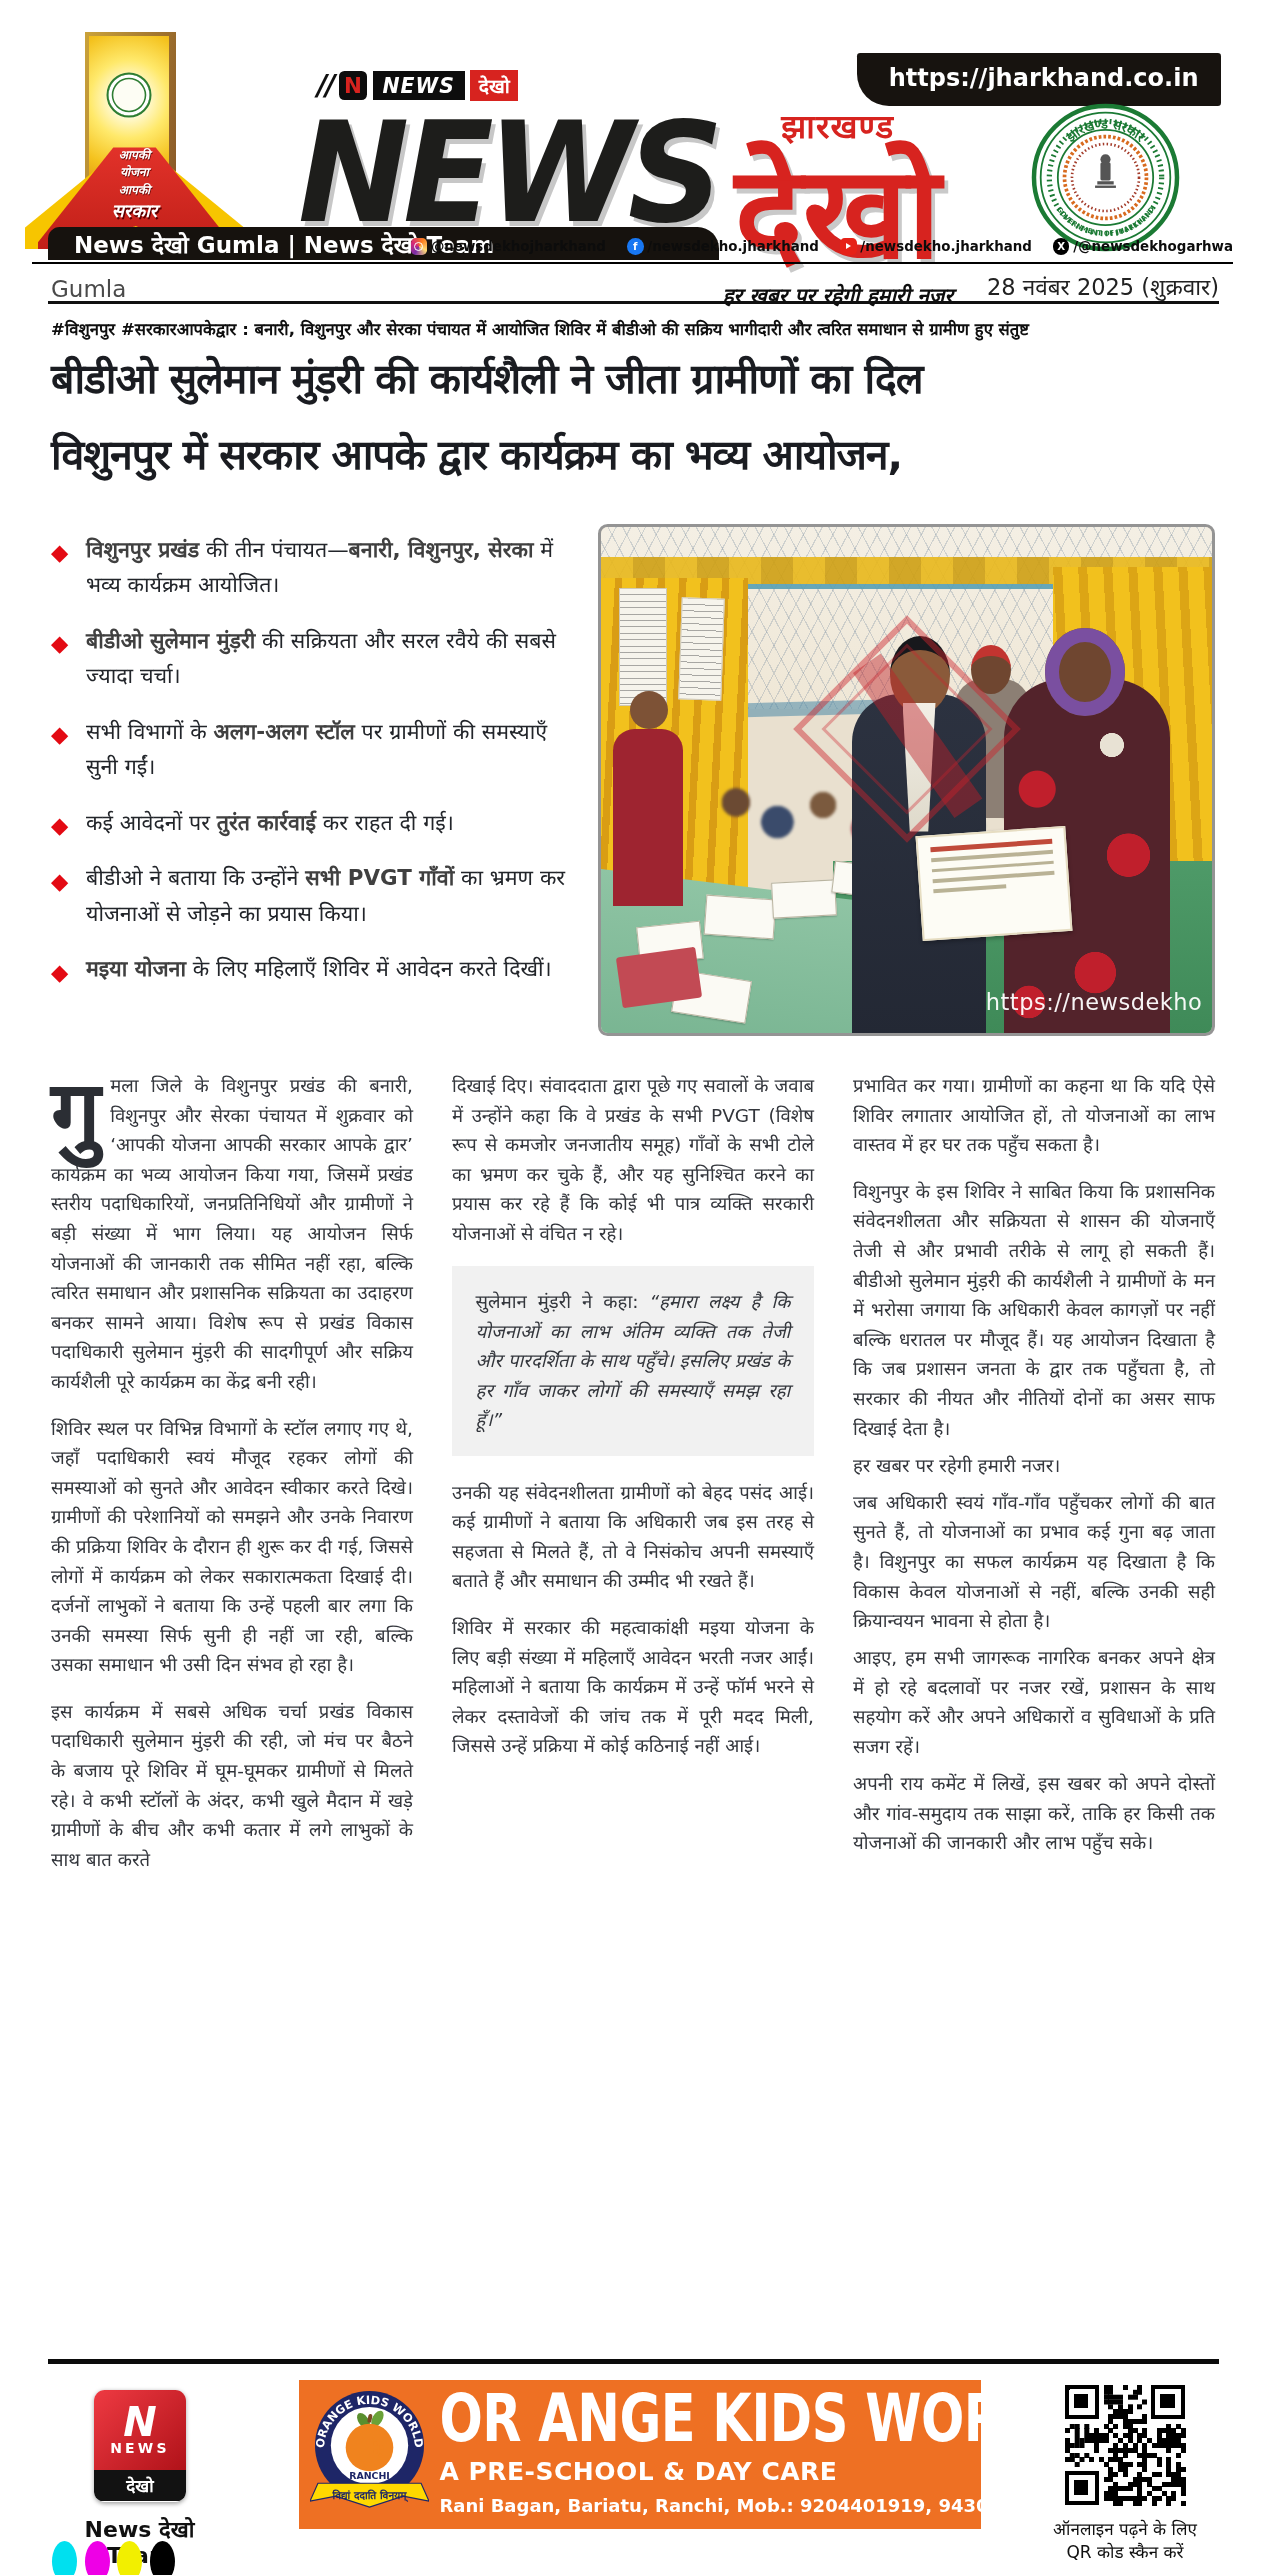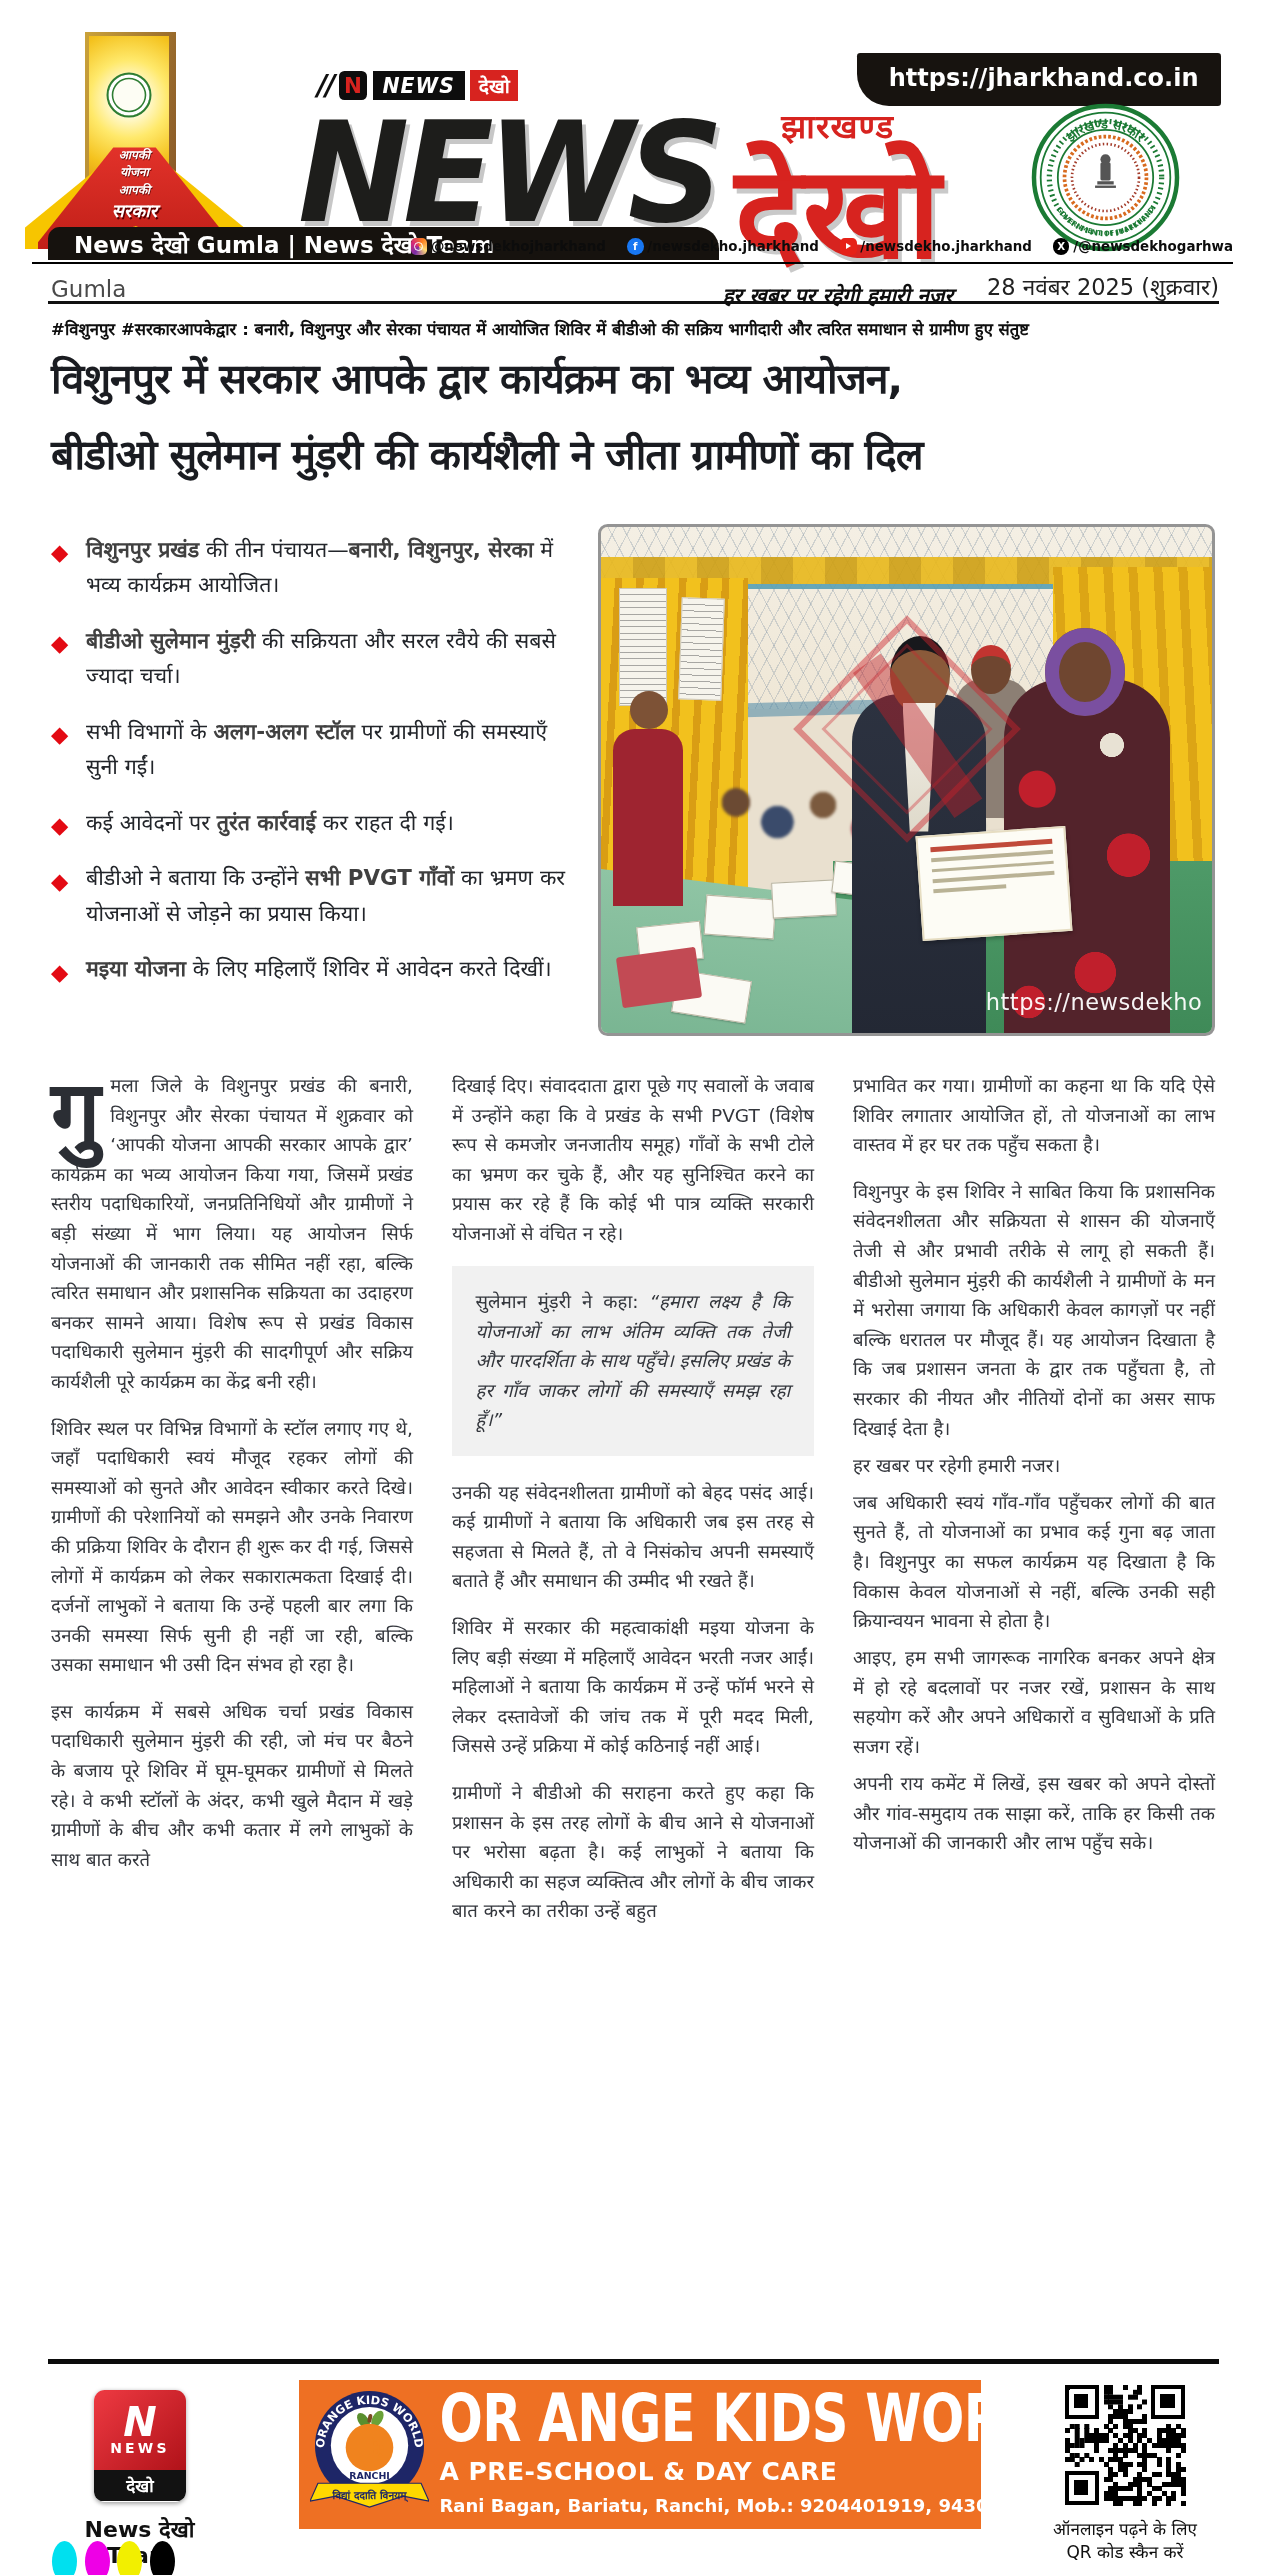--- a/index.html
+++ b/index.html
@@ -262,22 +262,22 @@
 
   <div class="rule-thin"></div>
   <div class="meta-row">
     <span class="meta-loc">Gumla</span>
     <span class="meta-date">28 नवंबर 2025 (शुक्रवार)</span>
   </div>
   <div class="rule-thick"></div>
 
   <div class="hashtag">#विशुनपुर #सरकारआपकेद्वार : बनारी, विशुनपुर और सेरका पंचायत में आयोजित शिविर में बीडीओ की सक्रिय भागीदारी और त्वरित समाधान से ग्रामीण हुए संतुष्ट</div>
   <div class="headline">
+    <div>बीडीओ सुलेमान मुंड़री की कार्यशैली ने जीता ग्रामीणों का दिल</div>
     <div>विशुनपुर में सरकार आपके द्वार कार्यक्रम का भव्य आयोजन,</div>
-    <div>बीडीओ सुलेमान मुंड़री की कार्यशैली ने जीता ग्रामीणों का दिल</div>
   </div>
 
   <div class="content-row">
     <ul class="bullets">
         <li><span class="dia">◆</span><b>विशुनपुर प्रखंड</b><span> की तीन पंचायत—</span><b>बनारी, विशुनपुर, सेरका</b><span> में भव्य कार्यक्रम आयोजित।</span></li>
         <li><span class="dia">◆</span><b>बीडीओ सुलेमान मुंड़री</b><span> की सक्रियता और सरल रवैये की सबसे ज्यादा चर्चा।</span></li>
         <li><span class="dia">◆</span><span>सभी विभागों के </span><b>अलग-अलग स्टॉल</b><span> पर ग्रामीणों की समस्याएँ सुनी गईं।</span></li>
         <li><span class="dia">◆</span><span>कई आवेदनों पर </span><b>तुरंत कार्रवाई</b><span> कर राहत दी गई।</span></li>
         <li><span class="dia">◆</span><span>बीडीओ ने बताया कि उन्होंने </span><b>सभी PVGT गाँवों</b><span> का भ्रमण कर योजनाओं से जोड़ने का प्रयास किया।</span></li>
         <li><span class="dia">◆</span><b>मइया योजना</b><span> के लिए महिलाएँ शिविर में आवेदन करते दिखीं।</span></li>
@@ -321,21 +321,20 @@
     <div class="col">
         <p><span class="drop">गु</span>मला जिले के विशुनपुर प्रखंड की बनारी, विशुनपुर और सेरका पंचायत में शुक्रवार को ‘आपकी योजना आपकी सरकार आपके द्वार’ कार्यक्रम का भव्य आयोजन किया गया, जिसमें प्रखंड स्तरीय पदाधिकारियों, जनप्रतिनिधियों और ग्रामीणों ने बड़ी संख्या में भाग लिया। यह आयोजन सिर्फ योजनाओं की जानकारी तक सीमित नहीं रहा, बल्कि त्वरित समाधान और प्रशासनिक सक्रियता का उदाहरण बनकर सामने आया। विशेष रूप से प्रखंड विकास पदाधिकारी सुलेमान मुंड़री की सादगीपूर्ण और सक्रिय कार्यशैली पूरे कार्यक्रम का केंद्र बनी रही।</p>
         <p>शिविर स्थल पर विभिन्न विभागों के स्टॉल लगाए गए थे, जहाँ पदाधिकारी स्वयं मौजूद रहकर लोगों की समस्याओं को सुनते और आवेदन स्वीकार करते दिखे। ग्रामीणों की परेशानियों को समझने और उनके निवारण की प्रक्रिया शिविर के दौरान ही शुरू कर दी गई, जिससे लोगों में कार्यक्रम को लेकर सकारात्मकता दिखाई दी। दर्जनों लाभुकों ने बताया कि उन्हें पहली बार लगा कि उनकी समस्या सिर्फ सुनी ही नहीं जा रही, बल्कि उसका समाधान भी उसी दिन संभव हो रहा है।</p>
         <p>इस कार्यक्रम में सबसे अधिक चर्चा प्रखंड विकास पदाधिकारी सुलेमान मुंड़री की रही, जो मंच पर बैठने के बजाय पूरे शिविर में घूम-घूमकर ग्रामीणों से मिलते रहे। वे कभी स्टॉलों के अंदर, कभी खुले मैदान में खड़े ग्रामीणों के बीच और कभी कतार में लगे लाभुकों के साथ बात करते</p>
       </div>
     <div class="col">
         <p>दिखाई दिए। संवाददाता द्वारा पूछे गए सवालों के जवाब में उन्होंने कहा कि वे प्रखंड के सभी PVGT (विशेष रूप से कमजोर जनजातीय समूह) गाँवों के सभी टोले का भ्रमण कर चुके हैं, और यह सुनिश्चित करने का प्रयास कर रहे हैं कि कोई भी पात्र व्यक्ति सरकारी योजनाओं से वंचित न रहे।</p>
         <div class="quote"><span>सुलेमान मुंड़री ने कहा: </span><span class="q">“हमारा लक्ष्य है कि योजनाओं का लाभ अंतिम व्यक्ति तक तेजी और पारदर्शिता के साथ पहुँचे। इसलिए प्रखंड के हर गाँव जाकर लोगों की समस्याएँ समझ रहा हूँ।”</span></div>
         <p>उनकी यह संवेदनशीलता ग्रामीणों को बेहद पसंद आई। कई ग्रामीणों ने बताया कि अधिकारी जब इस तरह से सहजता से मिलते हैं, तो वे निसंकोच अपनी समस्याएँ बताते हैं और समाधान की उम्मीद भी रखते हैं।</p>
         <p>शिविर में सरकार की महत्वाकांक्षी मइया योजना के लिए बड़ी संख्या में महिलाएँ आवेदन भरती नजर आईं। महिलाओं ने बताया कि कार्यक्रम में उन्हें फॉर्म भरने से लेकर दस्तावेजों की जांच तक में पूरी मदद मिली, जिससे उन्हें प्रक्रिया में कोई कठिनाई नहीं आई।</p>
-        <p>ग्रामीणों ने बीडीओ की सराहना करते हुए कहा कि प्रशासन के इस तरह लोगों के बीच आने से योजनाओं पर भरोसा बढ़ता है। कई लाभुकों ने बताया कि अधिकारी का सहज व्यक्तित्व और लोगों के बीच जाकर बात करने का तरीका उन्हें बहुत</p>
       </div>
     <div class="col">
         <p>प्रभावित कर गया। ग्रामीणों का कहना था कि यदि ऐसे शिविर लगातार आयोजित हों, तो योजनाओं का लाभ वास्तव में हर घर तक पहुँच सकता है।</p>
         <p class="standalone">विशुनपुर के इस शिविर ने साबित किया कि प्रशासनिक संवेदनशीलता और सक्रियता से शासन की योजनाएँ तेजी से और प्रभावी तरीके से लागू हो सकती हैं। बीडीओ सुलेमान मुंड़री की कार्यशैली ने ग्रामीणों के मन में भरोसा जगाया कि अधिकारी केवल कागज़ों पर नहीं बल्कि धरातल पर मौजूद हैं। यह आयोजन दिखाता है कि जब प्रशासन जनता के द्वार तक पहुँचता है, तो सरकार की नीयत और नीतियों दोनों का असर साफ दिखाई देता है।</p>
         <p class="standalone">हर खबर पर रहेगी हमारी नजर।</p>
         <p class="standalone">जब अधिकारी स्वयं गाँव-गाँव पहुँचकर लोगों की बात सुनते हैं, तो योजनाओं का प्रभाव कई गुना बढ़ जाता है। विशुनपुर का सफल कार्यक्रम यह दिखाता है कि विकास केवल योजनाओं से नहीं, बल्कि उनकी सही क्रियान्वयन भावना से होता है।</p>
         <p class="standalone">आइए, हम सभी जागरूक नागरिक बनकर अपने क्षेत्र में हो रहे बदलावों पर नजर रखें, प्रशासन के साथ सहयोग करें और अपने अधिकारों व सुविधाओं के प्रति सजग रहें।</p>
         <p>अपनी राय कमेंट में लिखें, इस खबर को अपने दोस्तों और गांव-समुदाय तक साझा करें, ताकि हर किसी तक योजनाओं की जानकारी और लाभ पहुँच सके।</p>
       </div>
   </div>

